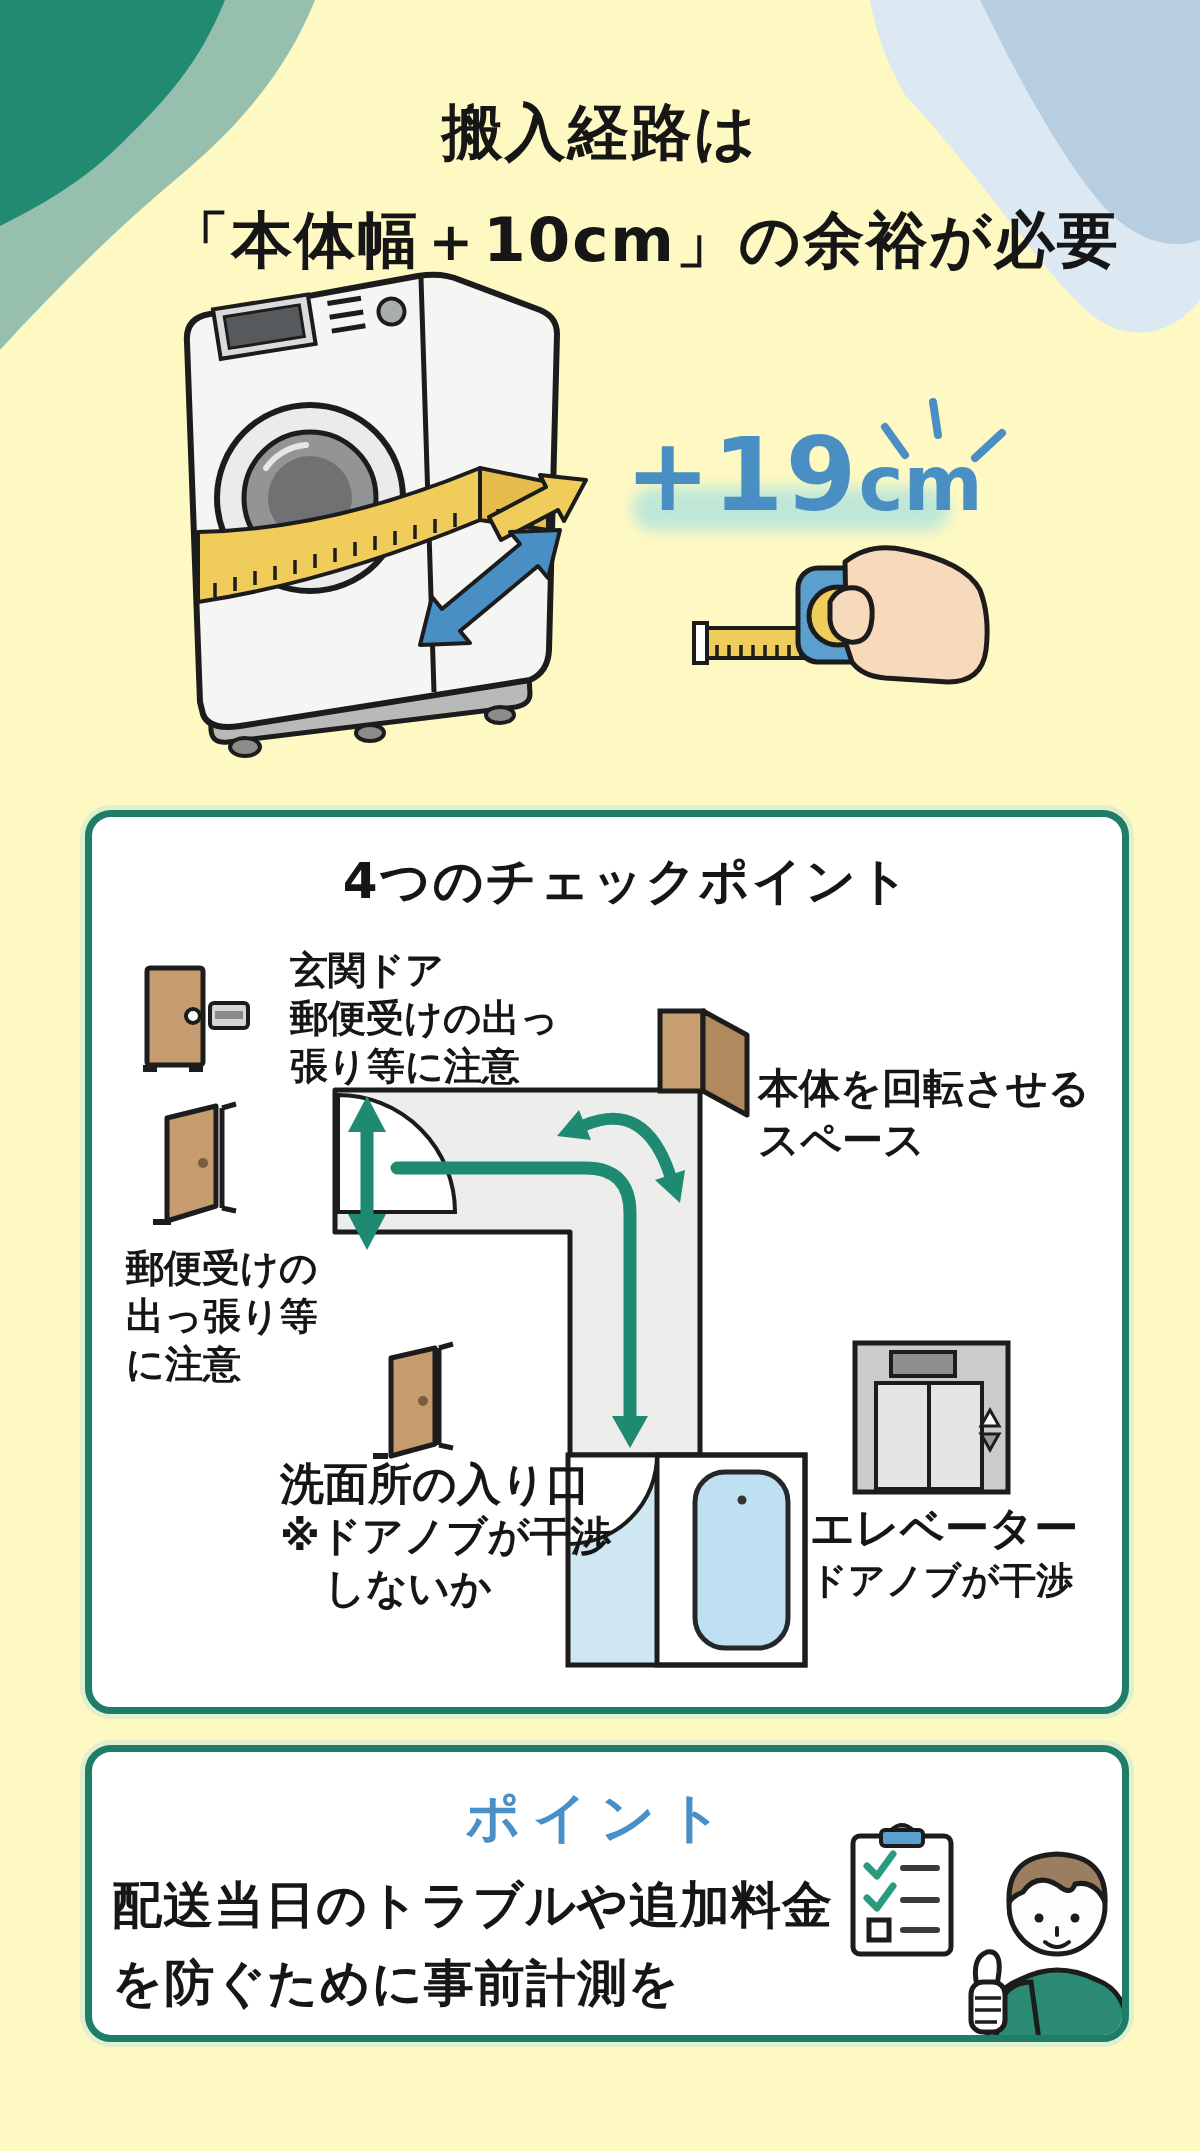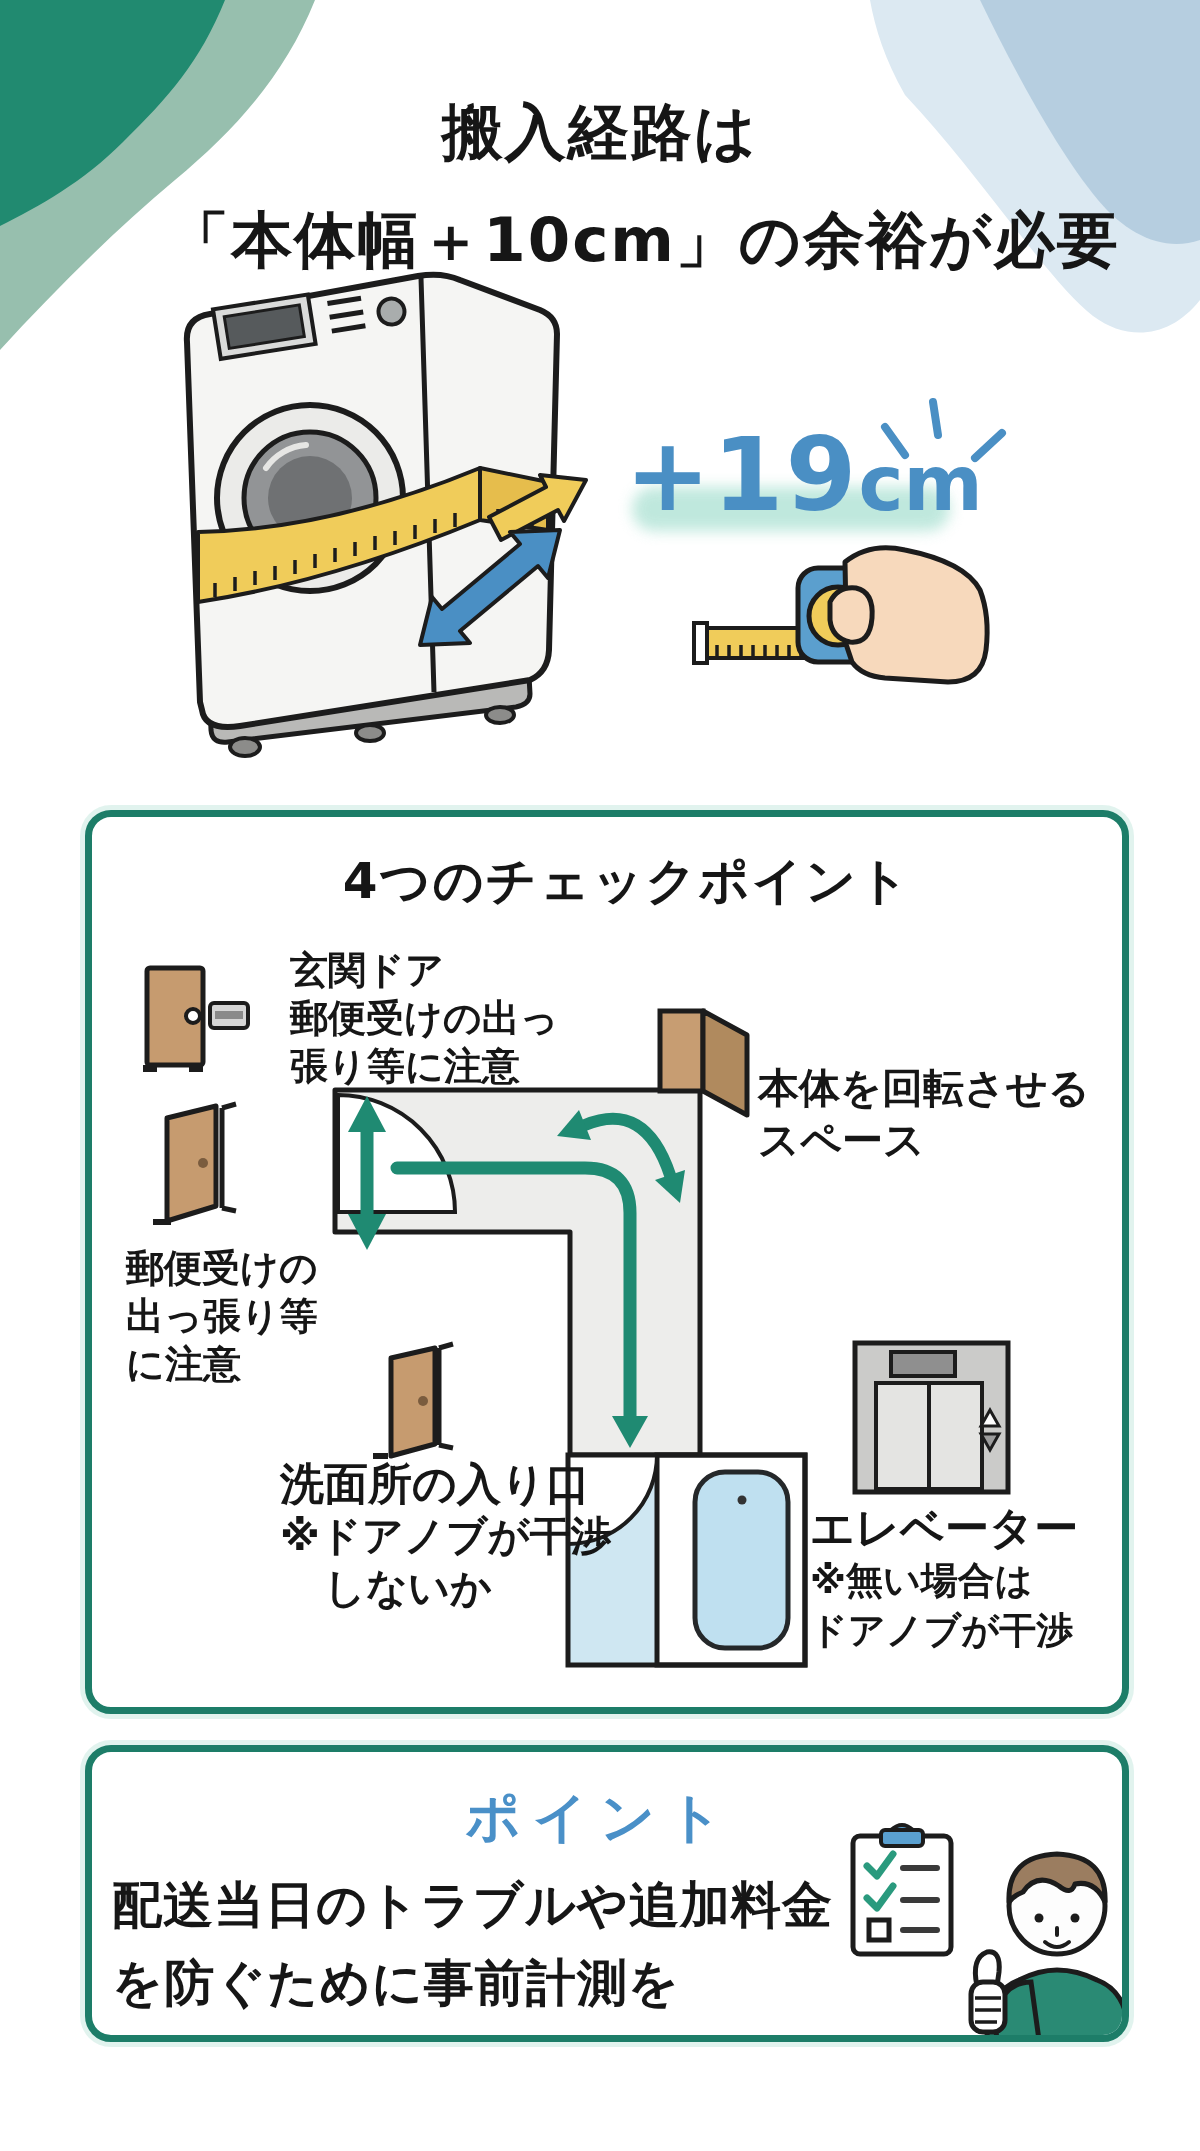--- a/index.html
+++ b/index.html
@@ -1,16 +1,16 @@
 <!DOCTYPE html>
 <html><head>
 <meta charset="utf-8">
 <style>
   html,body{margin:0;padding:0;background:#e9e9e9;}
-  .stage{position:relative;width:1200px;height:2151px;background:#ffffff;margin:0 auto;overflow:hidden;
+  .stage{position:relative;width:1200px;height:2151px;background:#fef9c3;margin:0 auto;overflow:hidden;
          font-family:"DejaVu Sans","Liberation Sans",sans-serif;}
   .abs{position:absolute;}
   .jp{font-weight:900;color:#161616;}
   .title-line{width:1200px;text-align:center;font-size:61px;letter-spacing:2px;}
   .plus-glow{background:#b9e6da;border-radius:26px;filter:blur(7px);opacity:.9;}
   .plus-label{width:340px;text-align:center;color:#4a8fc4;font-weight:900;}
   .plus-big{font-size:102px;letter-spacing:2px;}
   .plus-unit{font-size:76px;}
   .panel{background:#ffffff;border:7px solid #1d7d68;border-radius:26px;box-shadow:0 0 0 5px rgba(188,228,218,.45);}
   .panel-heading{text-align:center;font-size:50px;letter-spacing:2px;}
@@ -187,21 +187,20 @@
     <div>本体を回転させる</div>
     <div>スペース</div>
   </div>
   <div class="abs jp note-lg" style="left:280px;top:1458px;">
     <div style="font-size:44px;">洗面所の入り口</div>
     <div>※ドアノブが干渉</div>
     <div style="padding-left:44px;">しないか</div>
   </div>
   <div class="abs jp" style="left:810px;top:1500px;font-size:37px;line-height:50px;">
     <div style="font-size:44px;line-height:56px;">エレベーター</div>
-    <div>※無い場合は</div>
     <div>ドアノブが干渉</div>
   </div>
 
   <div class="abs panel" style="left:85px;top:1745px;width:1030px;height:283px;overflow:hidden;">
 
     <svg class="abs" style="left:865px;top:88px;" width="175" height="200" viewBox="0 0 175 200">
       <circle cx="100" cy="66" r="48" fill="#fdfdfd" stroke="#1c1c1c" stroke-width="5"></circle>
       <path d="M52,62 Q50,16 100,14 Q150,16 148,62 Q138,40 118,44 Q114,56 102,46 Q80,32 66,52 Q56,56 52,62 Z" fill="#9b7d60" stroke="#1c1c1c" stroke-width="5" stroke-linejoin="round"></path>
       <circle cx="82" cy="78" r="4.5" fill="#1c1c1c"></circle>
       <circle cx="118" cy="78" r="4.5" fill="#1c1c1c"></circle>

